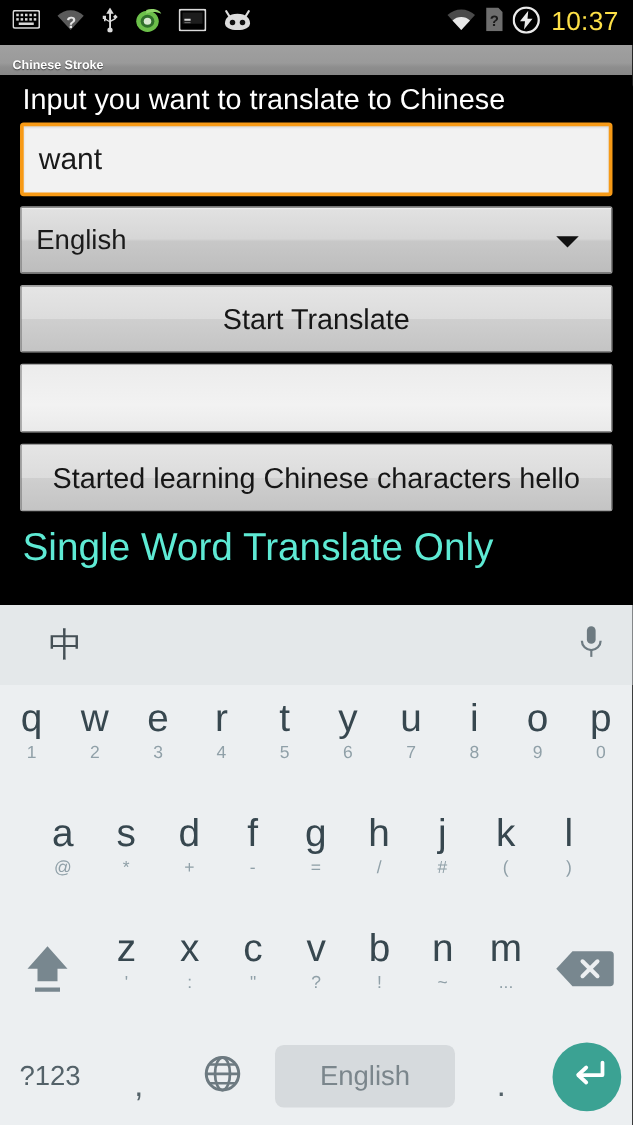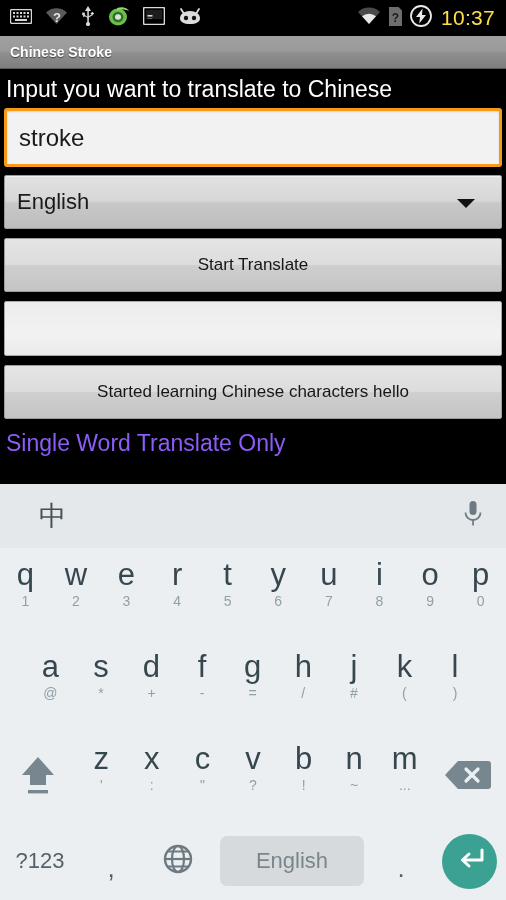--- a/index.html
+++ b/index.html
@@ -25,28 +25,28 @@
   }
 
   
   .titlebar {
     position: absolute; left: 0; top: 36px; width: 506px; height: 33px;
     background: linear-gradient(to bottom, #a0a0a0 0%, #9a9a9a 45%, #8e8e8e 55%, #7e7e7e 100%);
     display: flex; align-items: center;
     border-bottom: 1px solid #5a5a5a;
   }
   .titlebar .t-text {
-    color: #fff; font-size: 14px; font-weight: bold; padding-left: 10px;
+    color: #fff; font-size: 10px; font-weight: bold; padding-left: 10px;
     text-shadow: 0 1px 1px rgba(0,0,0,.55);
   }
 
   
   .appbody {
-    position: absolute; left: 0; top: 70px; width: 506px; height: 490px;
-    background: #000; padding: 0 4px;
+    position: absolute; left: 0; top: 60px; width: 506px; height: 490px;
+    background: #000; padding: 0 16px;
   }
   .prompt-label {
     color: #fff; font-size: 23px; line-height: 1; padding: 8px 2px 7px 2px;
     white-space: nowrap;
   }
   .edittext {
     height: 59px; width: 100%;
     background: #f2f2f2;
     border: 3px solid #f79a16;
     border-radius: 3px;
@@ -68,31 +68,31 @@
     position: absolute; right: 26px; top: 50%; margin-top: -3px;
     width: 0; height: 0; border-left: 9px solid transparent;
     border-right: 9px solid transparent; border-top: 9px solid #111;
   }
 
   .btn {
     margin-top: 9px; height: 54px; width: 100%;
     background: linear-gradient(to bottom, #e5e5e5 0%, #dcdcdc 50%, #cfcfcf 51%, #c4c4c4 100%);
     border: 1px solid #9d9d9d; border-radius: 2px;
     display: flex; align-items: center; justify-content: center;
-    font-size: 17px; color: #161616;
+    font-size: 23px; color: #161616;
   }
   .outputbox {
     margin-top: 9px; height: 55px; width: 100%;
     background: linear-gradient(to bottom, #ececec 0%, #f2f2f2 60%, #eaeaea 100%);
     border: 1px solid #a8a8a8; border-radius: 2px;
     display: flex; align-items: center; padding-left: 10px;
     font-size: 20px; color: #111;
   }
   .footnote {
-    color: #8b5cf6; font-size: 23px; padding: 11px 2px 0 2px; white-space: nowrap;
+    color: #5eead4; font-size: 31px; padding: 11px 2px 0 2px; white-space: nowrap;
   }
 
   
   .keyboard {
     position: absolute; left: 0; top: 484px; width: 506px; height: 416px;
     background: #eceff1;
   }
   .kb-toolbar {
     height: 64px; width: 100%; display: flex; align-items: stretch;
     background: #e4e8ea; position: relative;
@@ -251,21 +251,21 @@
   </div>
 
   <div class="titlebar">
     <span class="t-text">Chinese Stroke</span>
   </div>
 
   <div class="appbody">
     <div class="prompt-label">Input you want to translate to Chinese</div>
 
     <div class="edittext">
-      <span class="value">stroke</span>
+      <span class="value">want</span>
     </div>
 
     <div class="spinner">
       <span class="sel">English</span>
       <span class="caret"></span>
     </div>
 
     <div class="btn">Start Translate</div>
 
     <div class="outputbox"></div>

